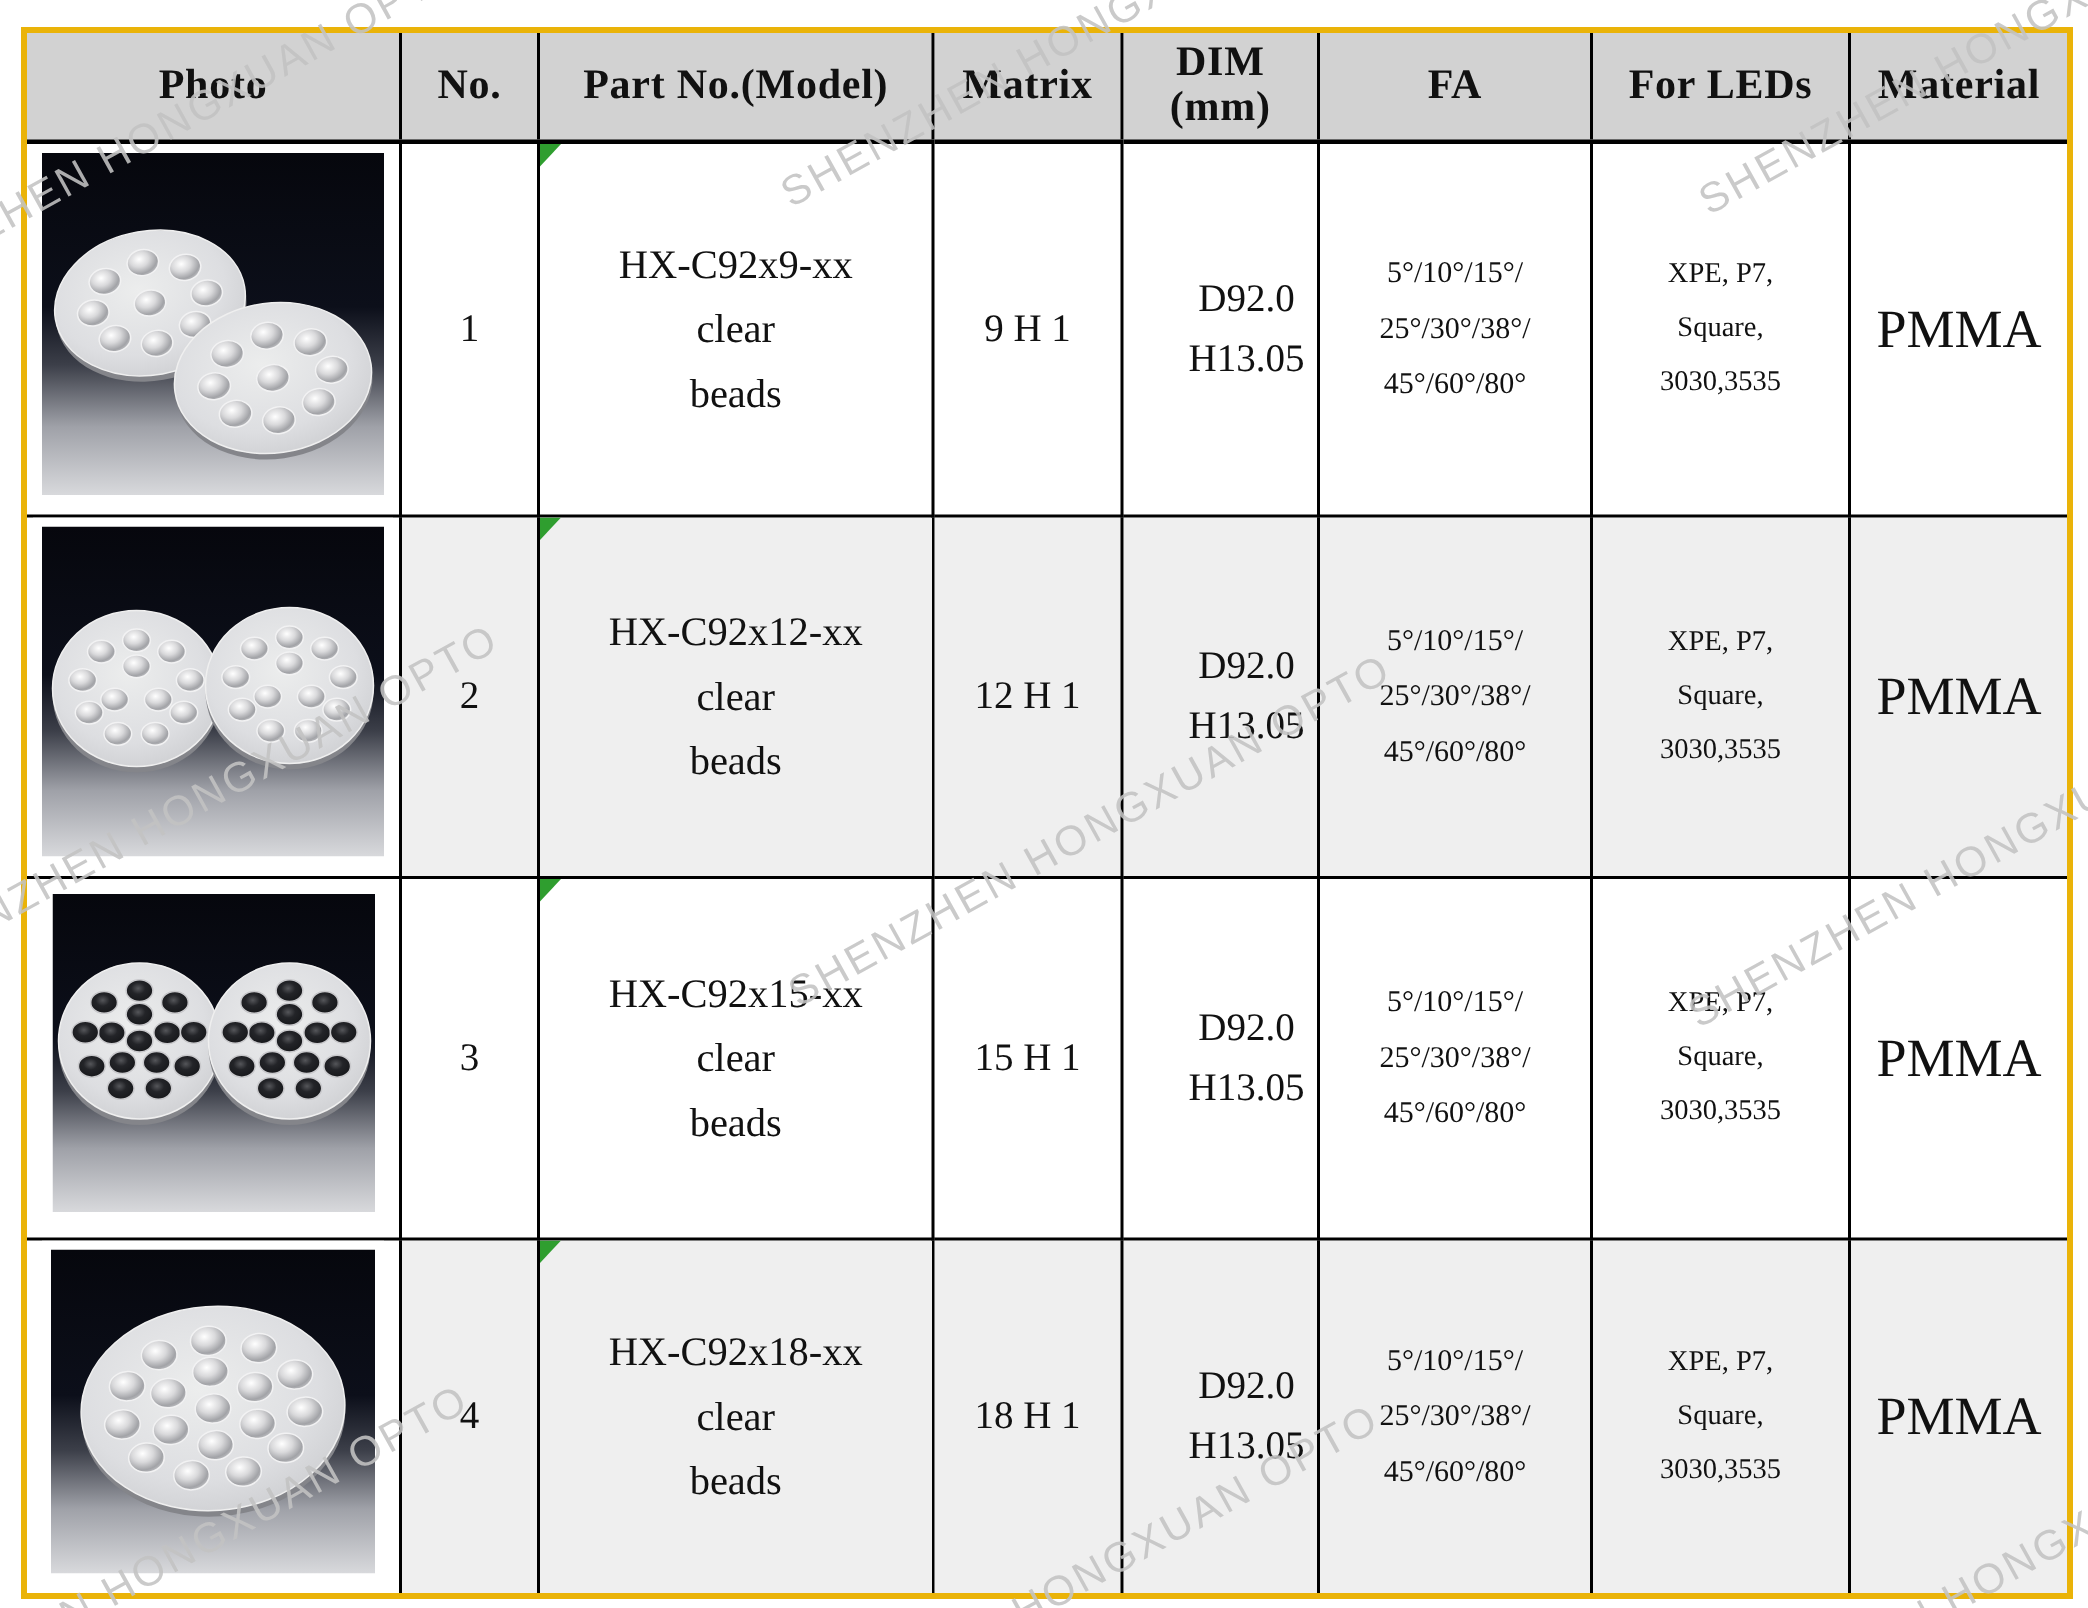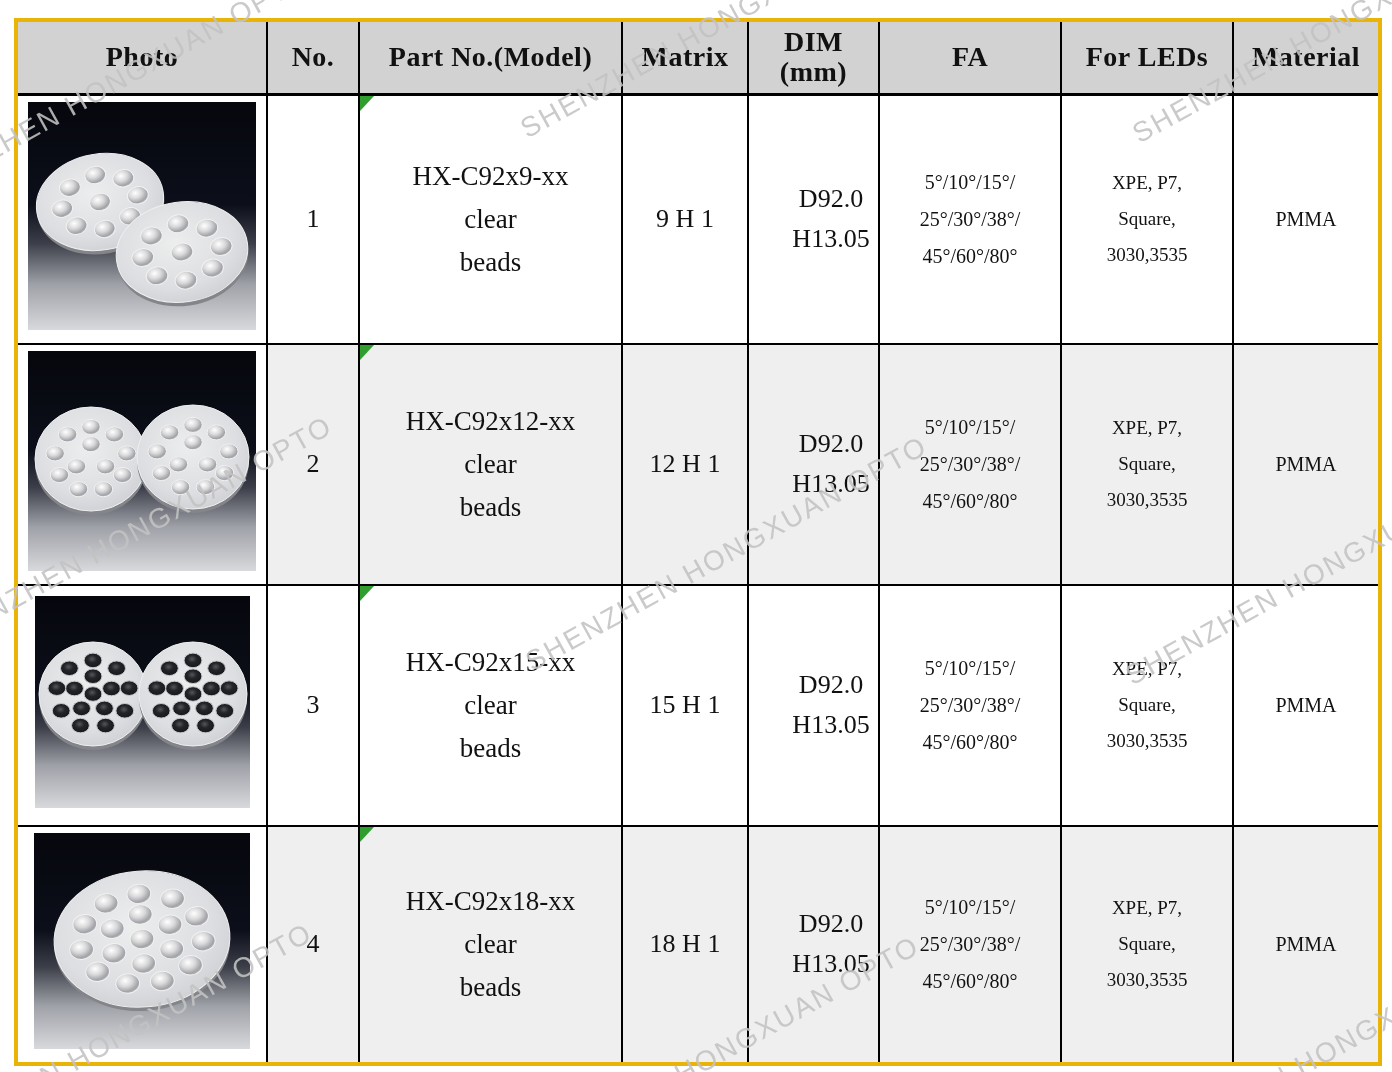--- a/index.html
+++ b/index.html
@@ -23,21 +23,21 @@
   tr.alt td{background:#efefef;}
   td.cell{font-size:26px;}
   td.photocell{background:#ffffff !important;}
   .photo{display:inline-block;background:#fff;padding:6px;line-height:0;}
   .photo svg{display:block;}
   .stack span{display:block;}
   .part-stack span{line-height:43px;font-size:27px;}
   .dim-stack span{line-height:40px;font-size:26px;padding-left:35px;}
   .fa-stack span{line-height:37px;font-size:20px;}
   .led-stack span{line-height:36px;font-size:19px;}
-  td.material{font-size:20px;}
+  td.material{font-size:36px;}
   td.part{position:relative;}
   .flag{
     position:absolute;top:0;left:0;width:0;height:0;
     border-top:15px solid #2f9e2f;border-right:14px solid transparent;
   }
   .hdr-sub{display:block;font-family:Liberation Serif, serif;}
   
   #wm-layer{position:absolute;inset:0;pointer-events:none;z-index:6;}
   .wm{
     position:absolute;white-space:nowrap;

